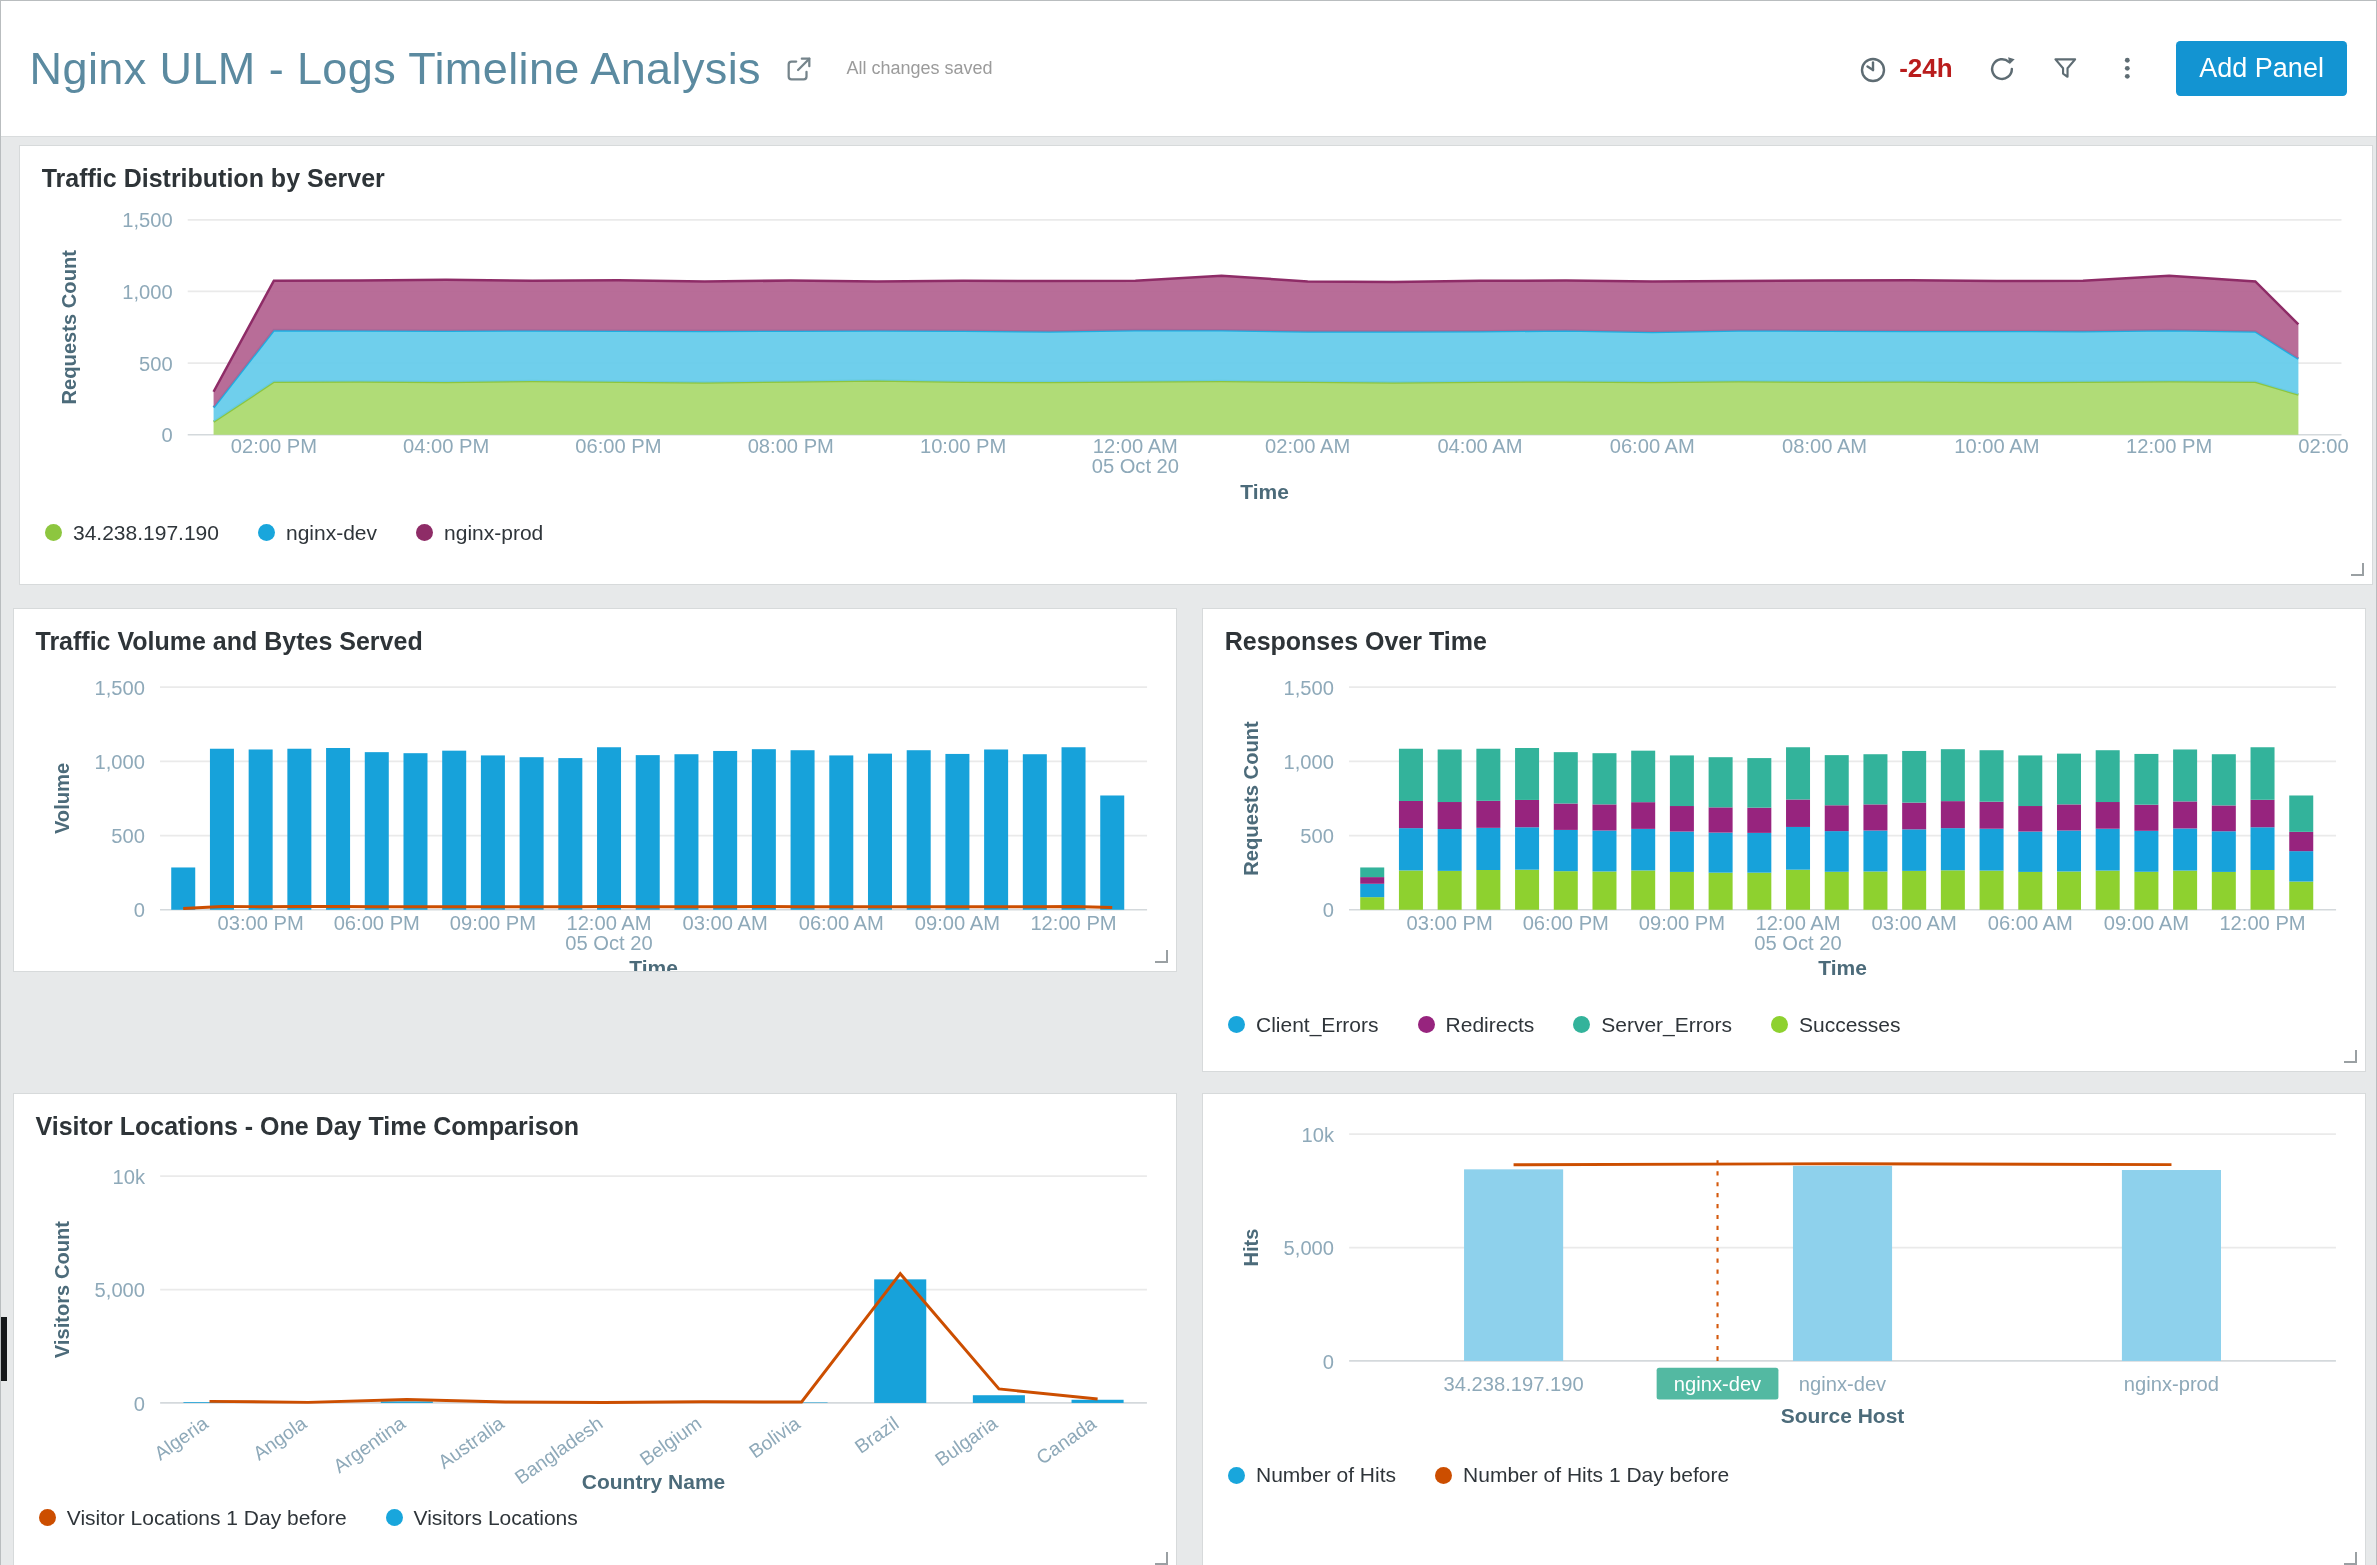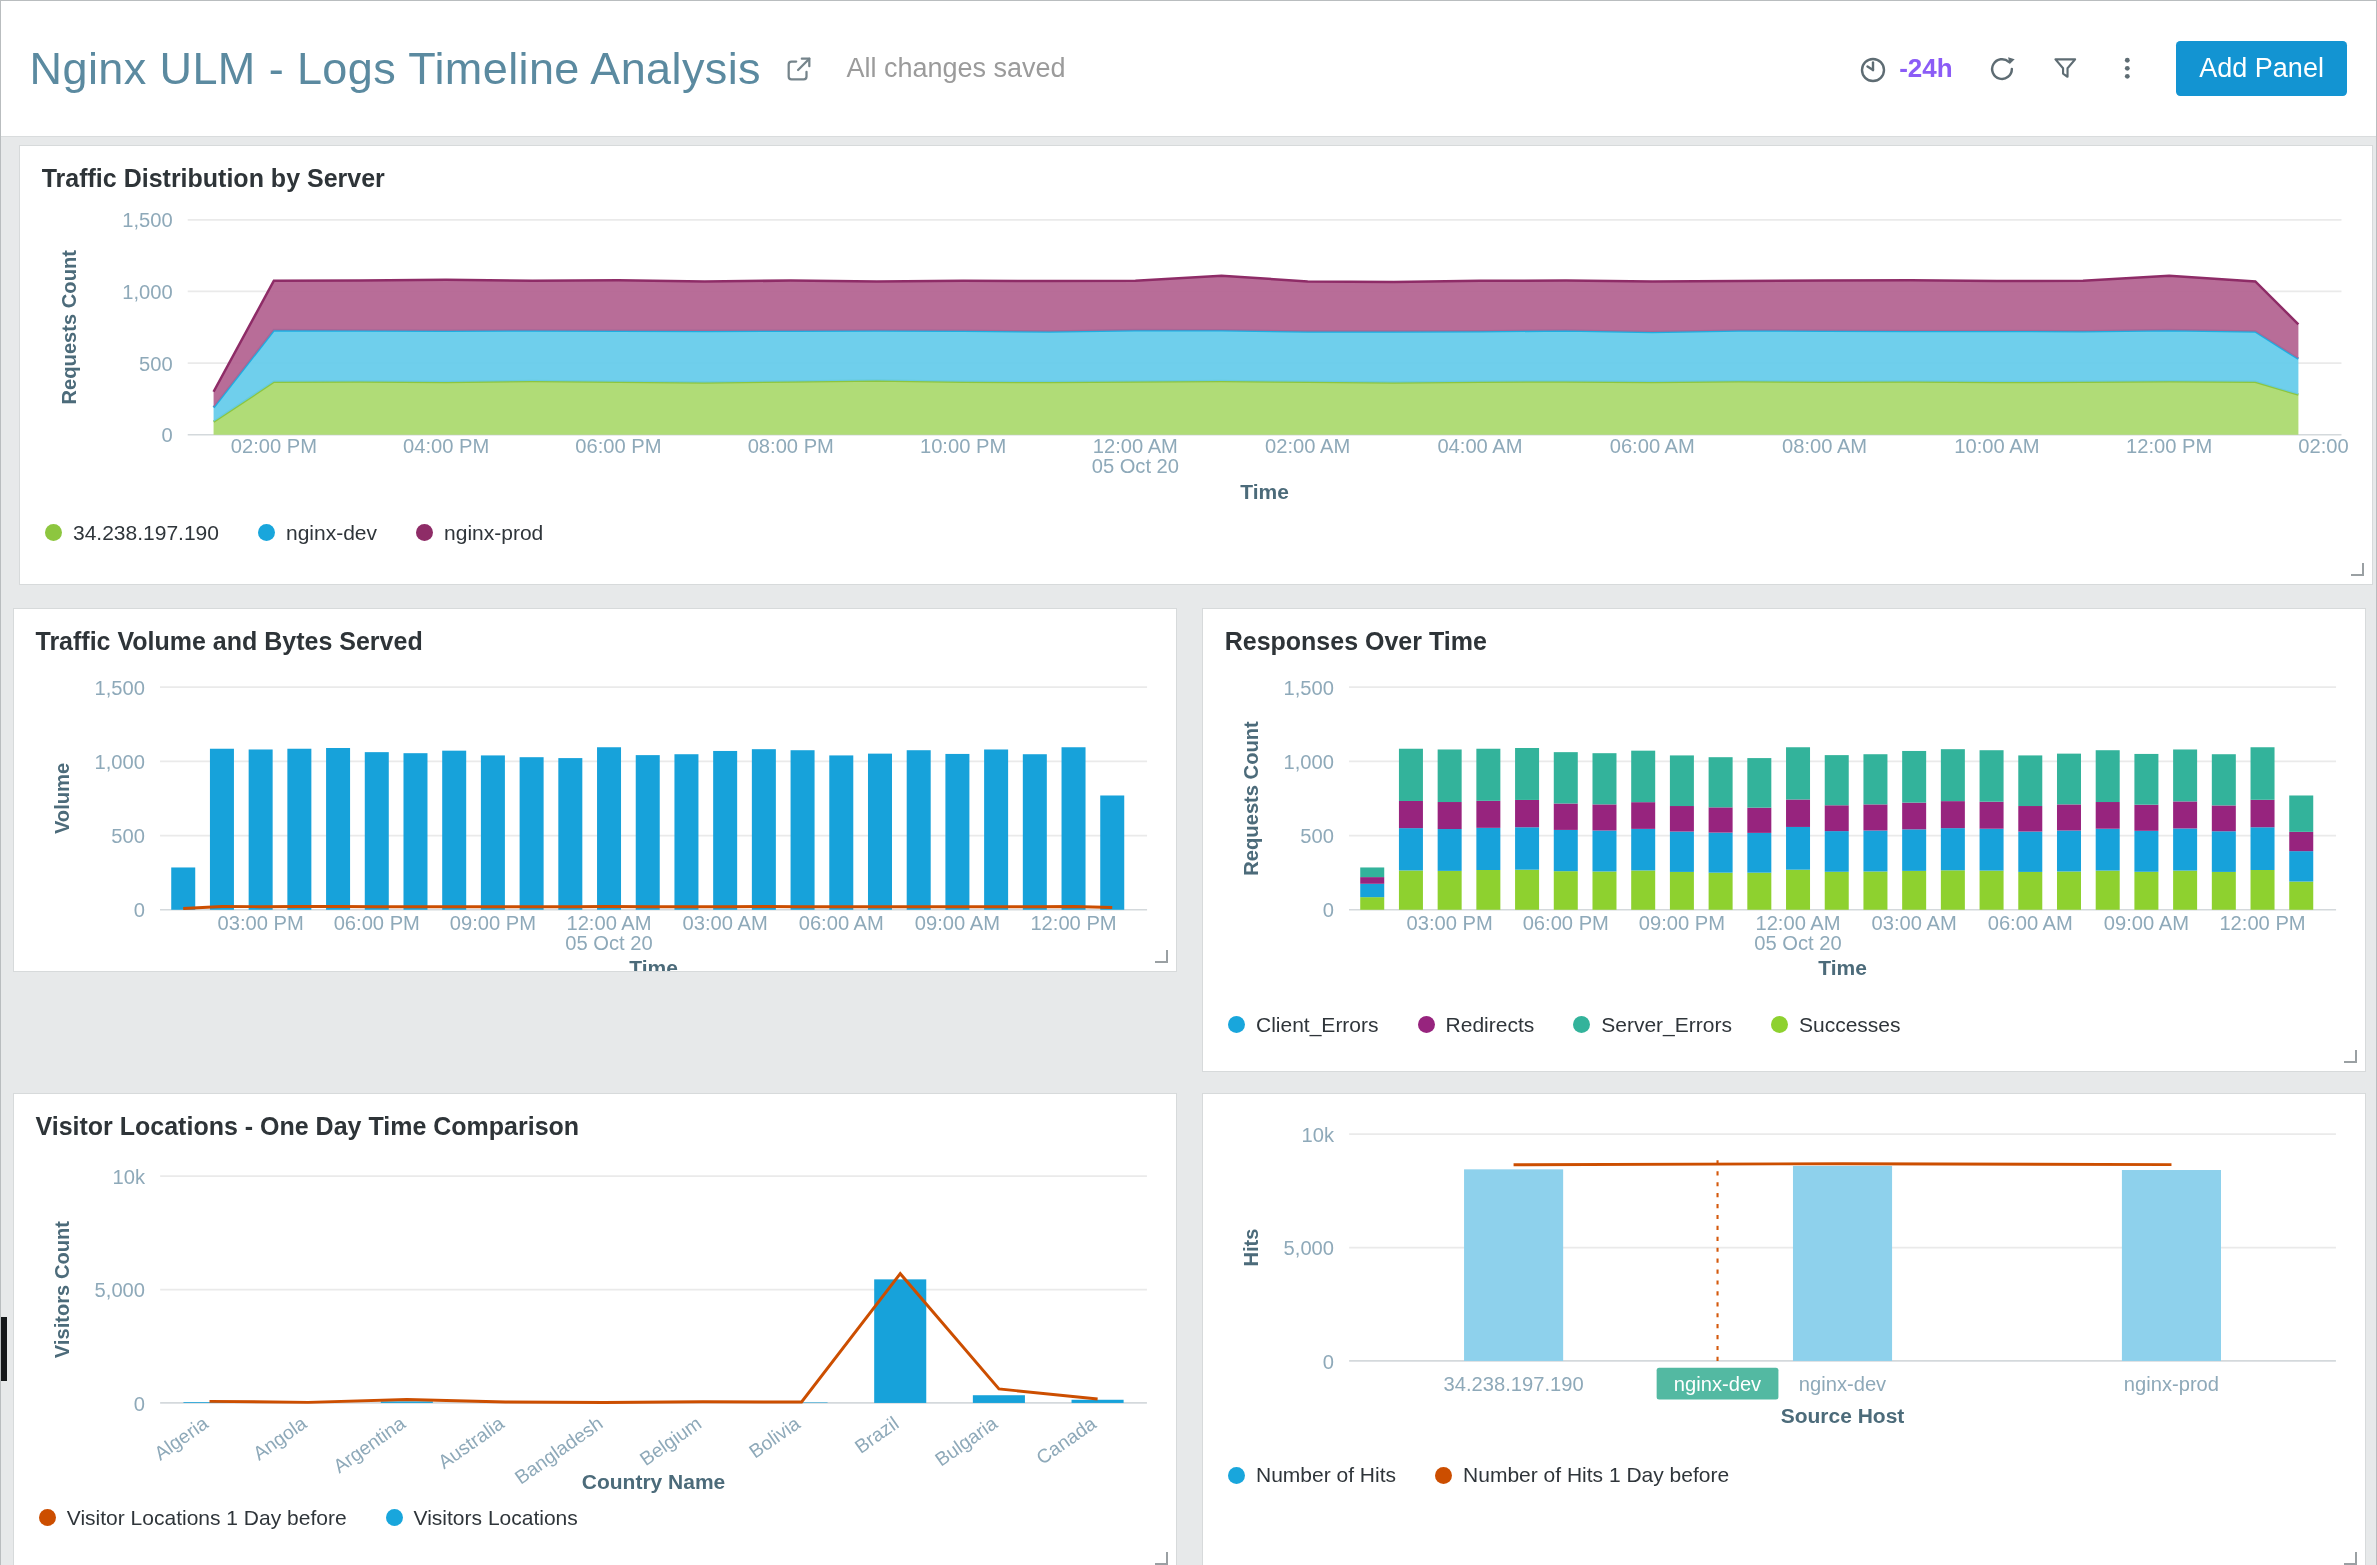--- a/index.html
+++ b/index.html
@@ -11,23 +11,23 @@
     position:relative;
     color:#333;
   }
   .header{
     position:absolute;left:0;top:0;width:100%;height:136px;
     background:#fff;border-bottom:0.8px solid #d9dcdd;
     display:flex;align-items:center;padding:0 28.6px;
   }
   .hdr-left{display:flex;align-items:center;gap:23.5px;}
   .dash-title{font-size:45px;font-weight:400;color:#5b8aa0;letter-spacing:0.4px;}
-  .saved{color:#9b9b9b;font-size:27px;margin-left:8.4px;}
+  .saved{color:#9b9b9b;font-size:18px;margin-left:8.4px;}
   .hdr-right{margin-left:auto;display:flex;align-items:center;gap:34px;}
-  .time-range{display:flex;gap:10px;font-size:26px;font-weight:bold;color:#8b5cf6;cursor:pointer;}
+  .time-range{display:flex;gap:10px;font-size:26px;font-weight:bold;color:#b91c1c;cursor:pointer;}
   .icon-btn{display:flex;align-items:center;cursor:pointer;}
   .icon-btn svg, .time-range svg{display:block}
   .add-panel{
     background:#1394d2;color:#fff;border:none;border-radius:4.2px;
     font-family:"Liberation Sans",sans-serif;font-size:27px;
     padding:11.8px 23.5px;cursor:pointer;
   }
   .panel{
     position:absolute;background:#fff;border:0.8px solid #d7dadb;
     padding:15px 20px;overflow:hidden;

